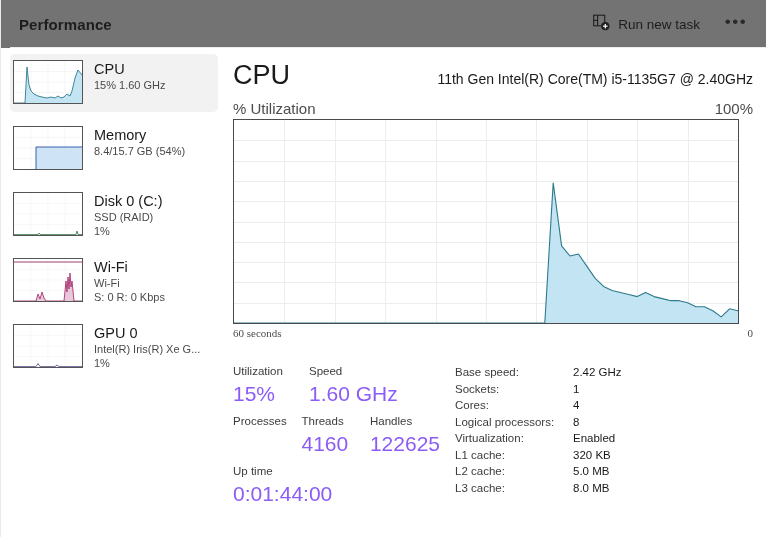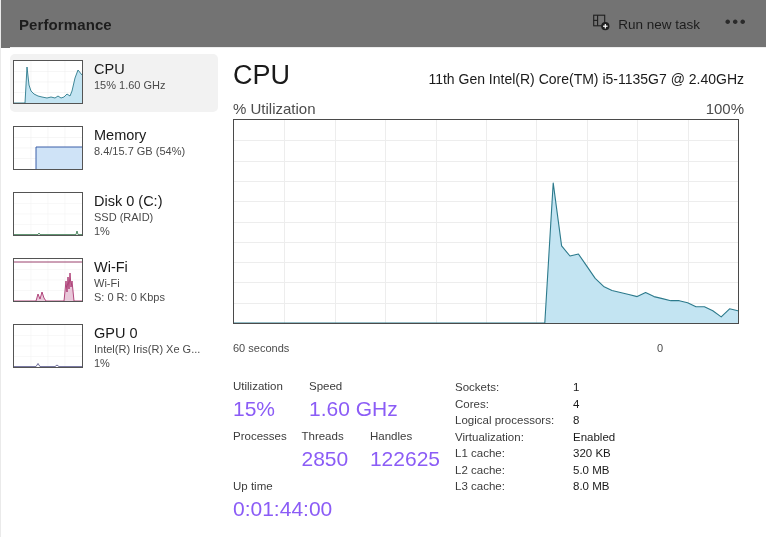--- a/index.html
+++ b/index.html
@@ -155,24 +155,25 @@
     height: 205px;
     border: 1px solid #4a4a4a;
     background: #ffffff;
     overflow: hidden;
   }
   .graph-wrap svg { display: block; }
 
   .timebar {
     display: flex;
     justify-content: space-between;
-    width: 430px;
+    width: 520px;
     font-size: 11px;
     color: #4c4c4c;
-    margin-top: 18px;
+    margin-top: 3px;
+    font-family: Liberation Serif, serif;
   }
 
   
   .stats {
     position: relative;
     margin-top: 24px;
     display: flex;
   }
   .stats-left { width: 218px; flex: 0 0 218px; }
   .stat-grid {
@@ -413,36 +414,40 @@
               <div class="stat-value">1.60 GHz</div>
             </div>
           </div>
 
           <div class="stat-grid stat-block">
             <div class="stat-cell c1">
               <div class="stat-label">Processes</div>
             </div>
             <div class="stat-cell c1">
               <div class="stat-label">Threads</div>
-              <div class="stat-value">2850</div>
+              <div class="stat-value">4160</div>
             </div>
             <div class="stat-cell c3">
               <div class="stat-label">Handles</div>
               <div class="stat-value">122625</div>
             </div>
           </div>
 
           <div class="stat-block">
             <div class="stat-label">Up time</div>
             <div class="stat-value">0:01:44:00</div>
           </div>
         </div>
 
         <div class="stats-right">
           <div class="spec-row">
+            <span class="spec-key">Base speed:</span>
+            <span class="spec-val">2.42 GHz</span>
+          </div>
+          <div class="spec-row">
             <span class="spec-key">Sockets:</span>
             <span class="spec-val">1</span>
           </div>
           <div class="spec-row">
             <span class="spec-key">Cores:</span>
             <span class="spec-val">4</span>
           </div>
           <div class="spec-row">
             <span class="spec-key">Logical processors:</span>
             <span class="spec-val">8</span>

